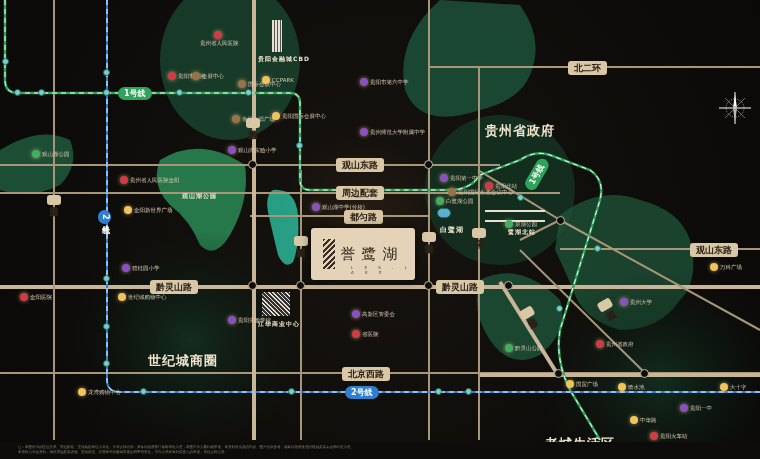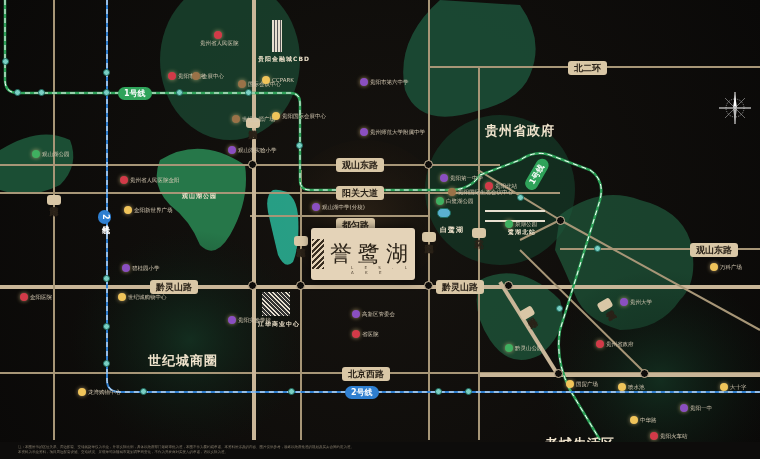--- a/index.html
+++ b/index.html
@@ -19,21 +19,21 @@
   .metro-badge { position:absolute; color:#fff; font-size:8px; font-weight:bold; padding:1px 6px; border-radius:8px; white-space:nowrap; }
   .station { position:absolute; width:7px; height:7px; border-radius:50%; background:#7ad0c4; border:1px solid #1d6b5e; }
   .poi { position:absolute; display:flex; align-items:center; gap:2px; white-space:nowrap; }
   .poi .dot { width:8px; height:8px; border-radius:50%; flex:0 0 8px; box-shadow:0 0 4px rgba(255,220,150,0.6); }
   .poi .lbl { font-size:5.5px; color:#d6cab4; }
   .district { position:absolute; font-size:13px; font-weight:bold; color:#efe3cc; white-space:nowrap; letter-spacing:1px; }
   .district.small { font-size:9px; }
   .project { position:absolute; left:311px; top:228px; width:104px; height:52px; background:#e4d3b8; border-radius:3px;
     display:flex; align-items:center; justify-content:center; gap:6px; box-shadow:0 0 10px rgba(0,0,0,0.6);}
   .project .stripes { width:12px; height:30px; background:repeating-linear-gradient(135deg,#3a2f22 0 2px,transparent 2px 4px); }
-  .project .name { font-family:"DejaVu Serif", serif; font-size:22px; color:#2c2419; letter-spacing:6px; }
+  .project .name { font-family:"DejaVu Serif", serif; font-size:15px; color:#2c2419; letter-spacing:6px; }
   .project .sub { position:absolute; bottom:5px; left:40px; font-size:4px; letter-spacing:5px; color:#4a3e2e; }
   .footer { position:absolute; left:0; top:442px; width:760px; height:17px; background:#0d0c0b; padding:3px 18px; }
   .footer span { display:block; font-size:3.5px; color:#8a8070; line-height:5px; white-space:nowrap; overflow:hidden; }
   .compass { position:absolute; left:717px; top:90px; width:36px; height:36px; }
   .landmark-img { position:absolute; }
 </style>
 </head>
 <body>
 
 <div id="map">
@@ -127,22 +127,22 @@
   <div class="node" style="left:296px;top:281px;"></div>
   <div class="node" style="left:424px;top:281px;"></div>
   <div class="node" style="left:474px;top:281px;"></div>
   <div class="node" style="left:504px;top:281px;"></div>
   <div class="node" style="left:554px;top:369px;"></div>
   <div class="node" style="left:640px;top:369px;"></div>
   <div class="node" style="left:556px;top:216px;"></div>
 
   <div class="road-label" style="left:568px;top:61px;">北二环</div>
   <div class="road-label" style="left:336px;top:158px;">观山东路</div>
-  <div class="road-label" style="left:336px;top:186px;">阳关大道</div>
-  <div class="road-label" style="left:336px;top:210px;margin-top:8px;">都匀路</div>
+  <div class="road-label" style="left:336px;top:186px;">周边配套</div>
+  <div class="road-label" style="left:344px;top:210px;">都匀路</div>
   <div class="road-label" style="left:150px;top:280px;">黔灵山路</div>
   <div class="road-label" style="left:436px;top:280px;">黔灵山路</div>
   <div class="road-label" style="left:342px;top:367px;">北京西路</div>
   <div class="road-label v" style="left:246px;top:118px;">黔福大道</div>
   <div class="road-label v" style="left:294px;top:236px;">林城西路</div>
   <div class="road-label v" style="left:47px;top:195px;">云潭南路</div>
   <div class="road-label v" style="left:422px;top:232px;">金阳北路</div>
   <div class="road-label v" style="left:472px;top:228px;">北二环</div>
   <div class="road-label" style="left:690px;top:243px;">观山东路</div>
   <div class="road-label v" style="left:520px;top:308px;transform:rotate(-30deg);">水口寺路</div>

